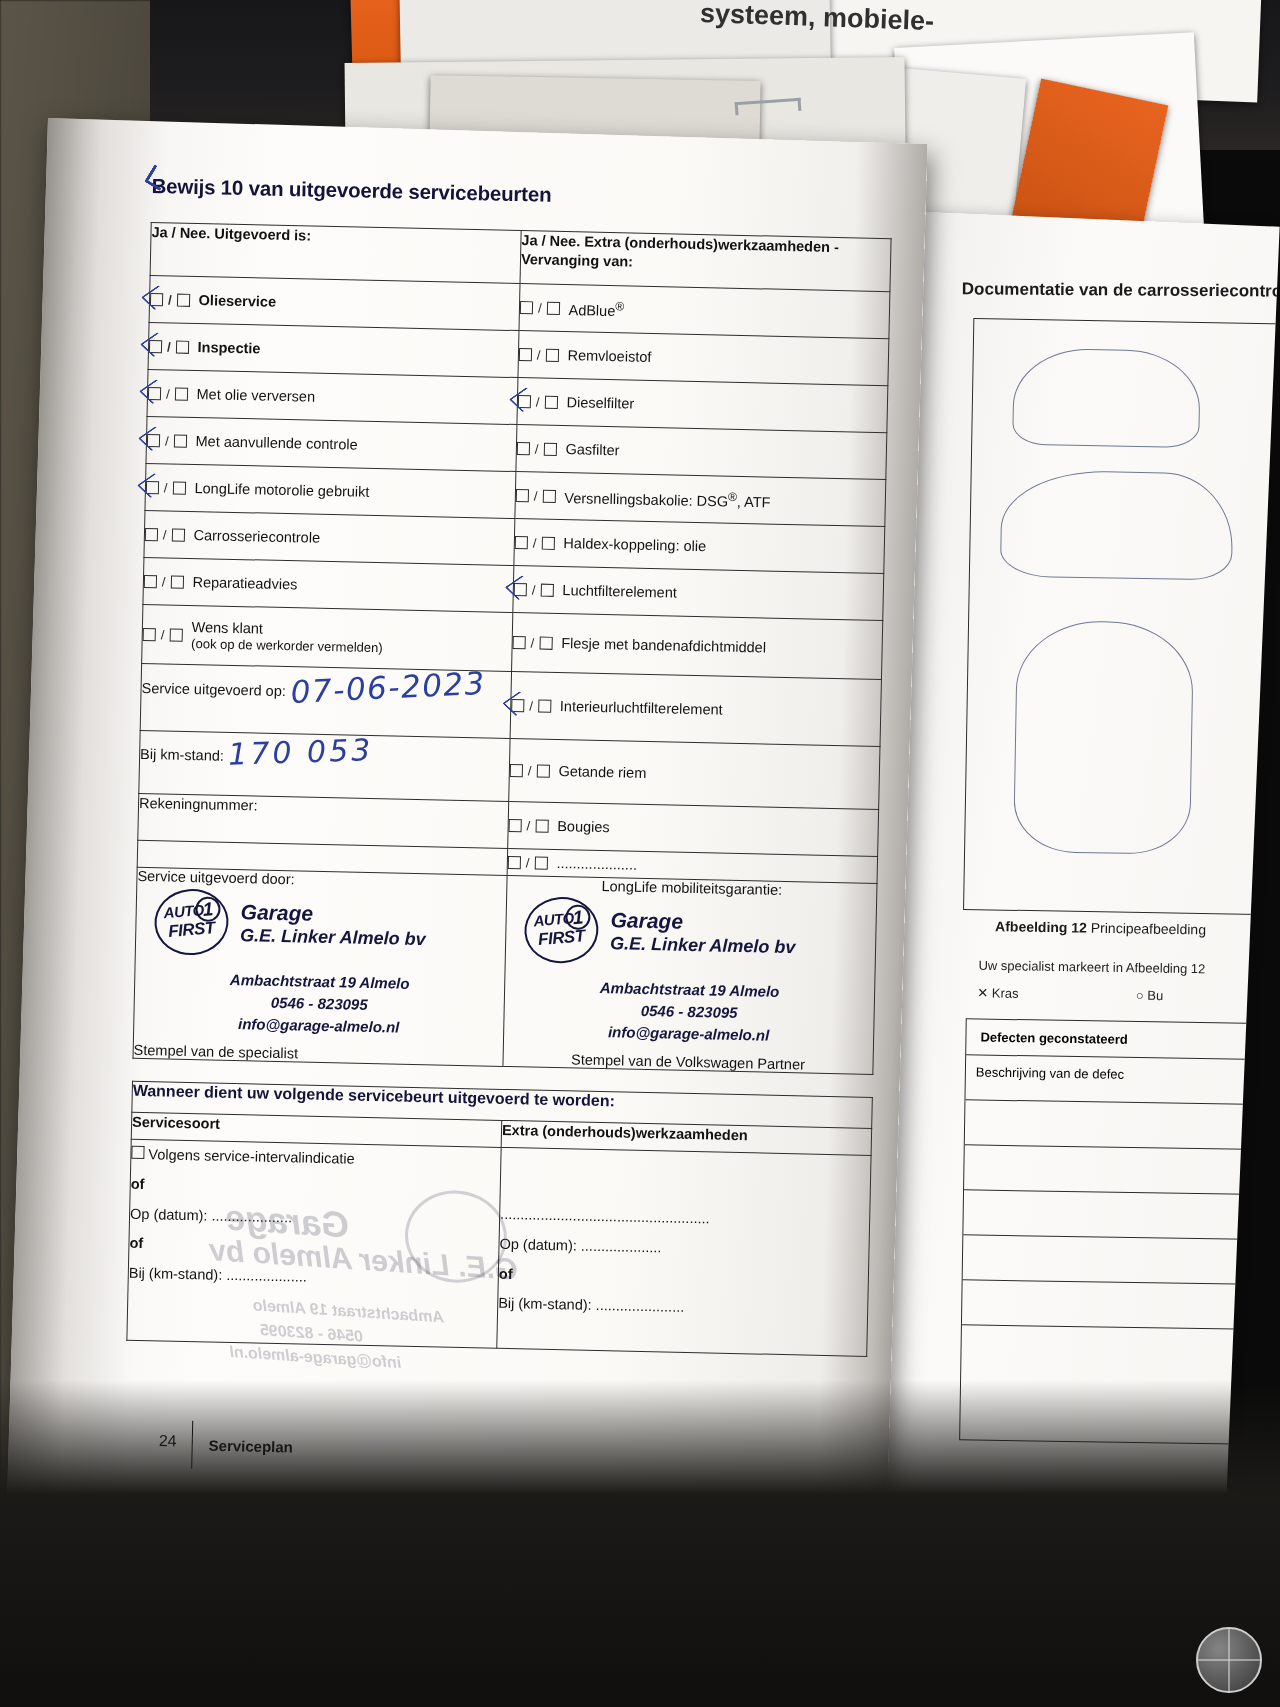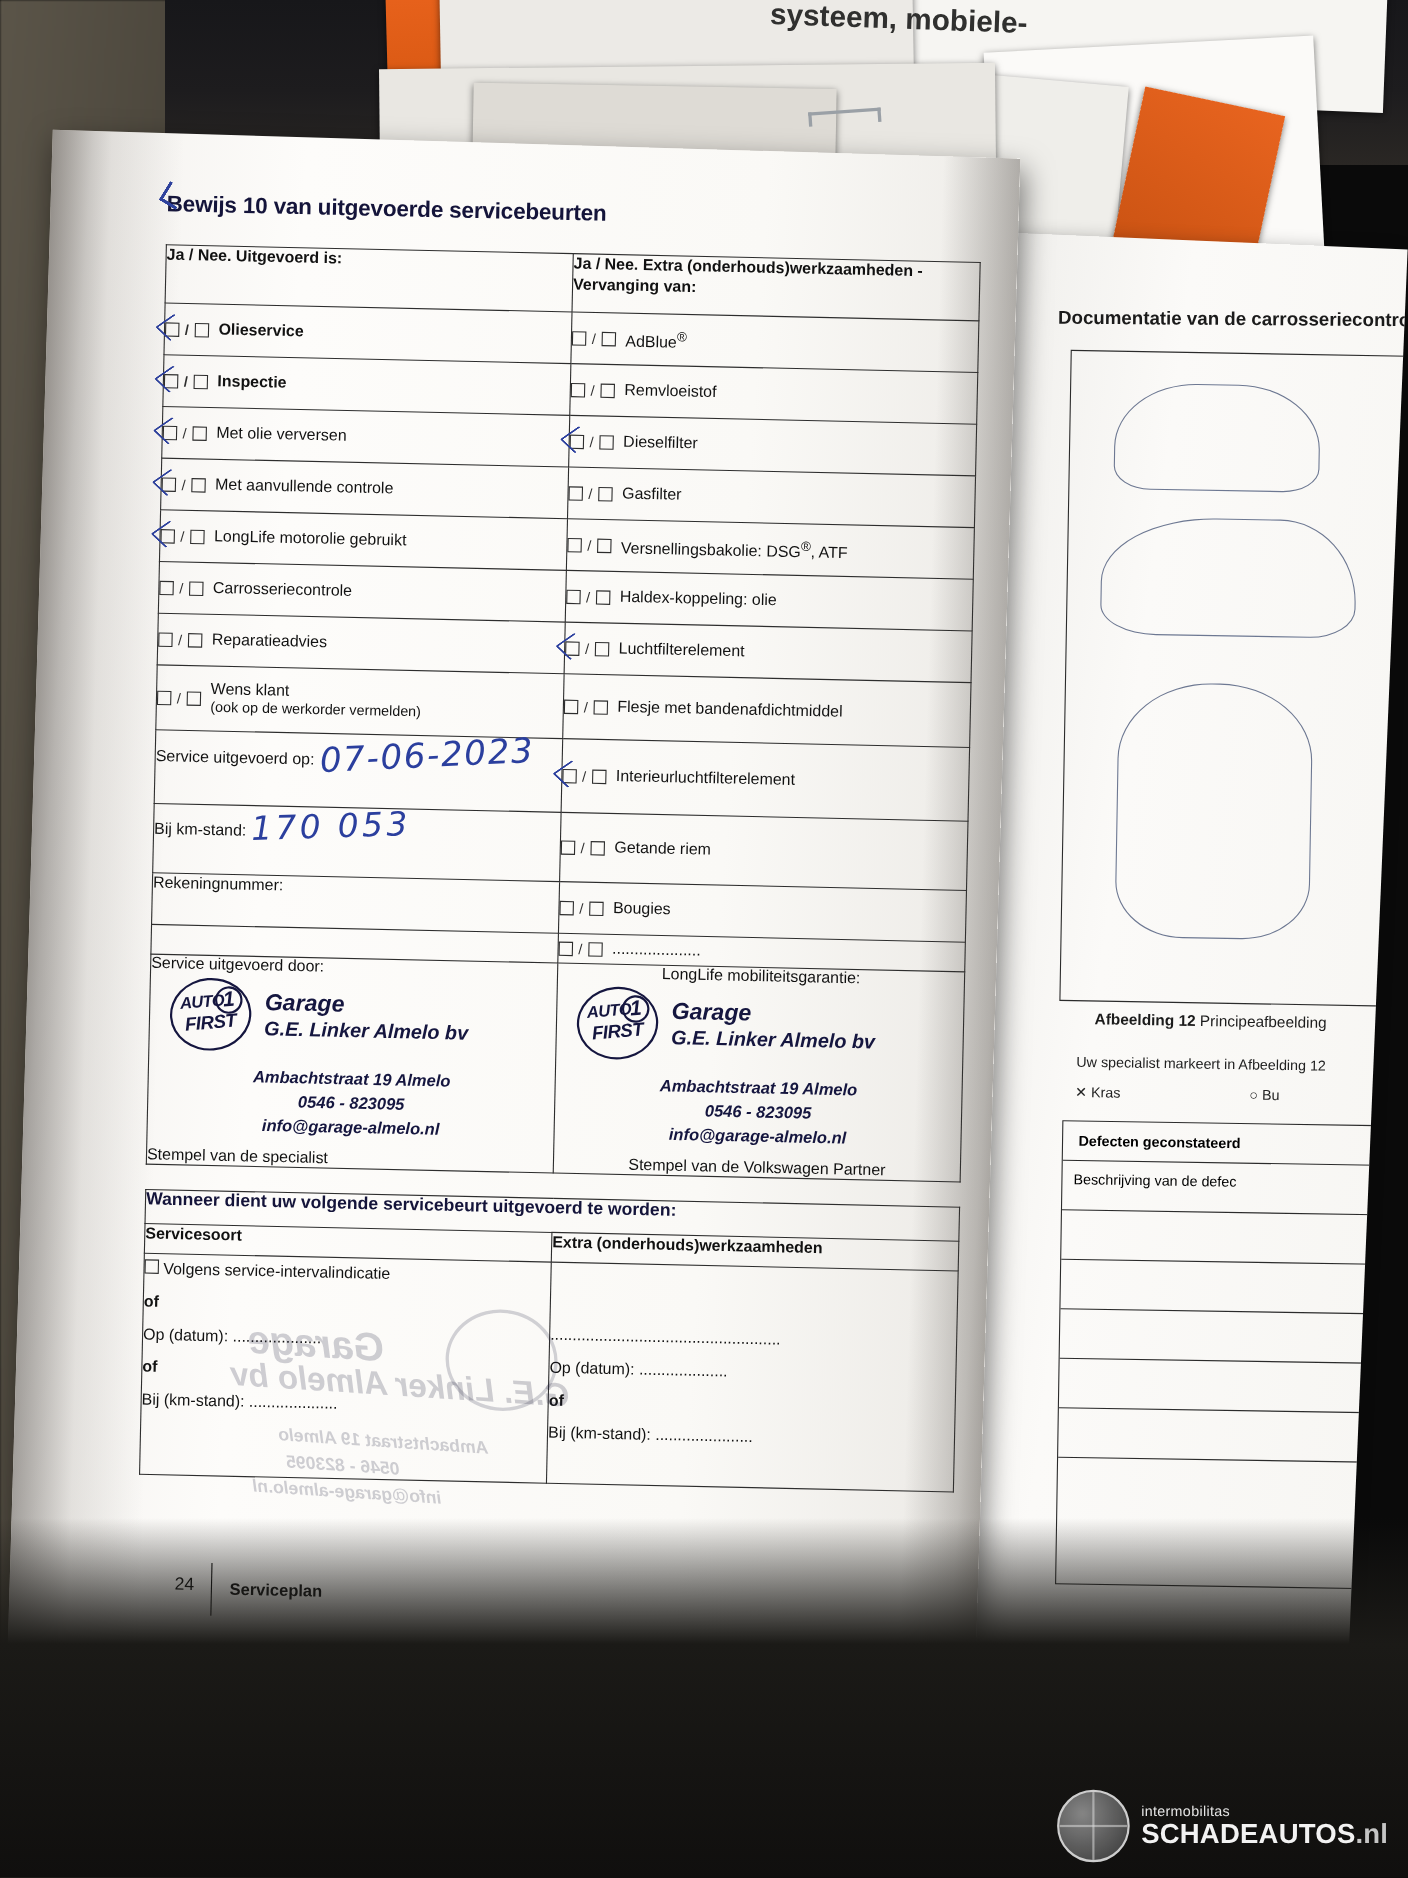--- a/index.html
+++ b/index.html
@@ -973,20 +973,14 @@
     <div id="pagefoot">Serviceplan</div>
 
     <div id="spine-shade"></div>
     <div id="edge-shade"></div>
   </div>
 
   <div id="carseat2"></div>
 
   <div id="watermark">
     <div id="wm-globe"></div>
-    <div id="wm-text">
-      <div id="wm-top">intermobilitas</div>
-      <div id="wm-bottom">
-        <span>SCHADEAUTOS</span><span class="nl">.nl</span>
-      </div>
-    </div>
   </div>
 </div>
 
 </body></html>

